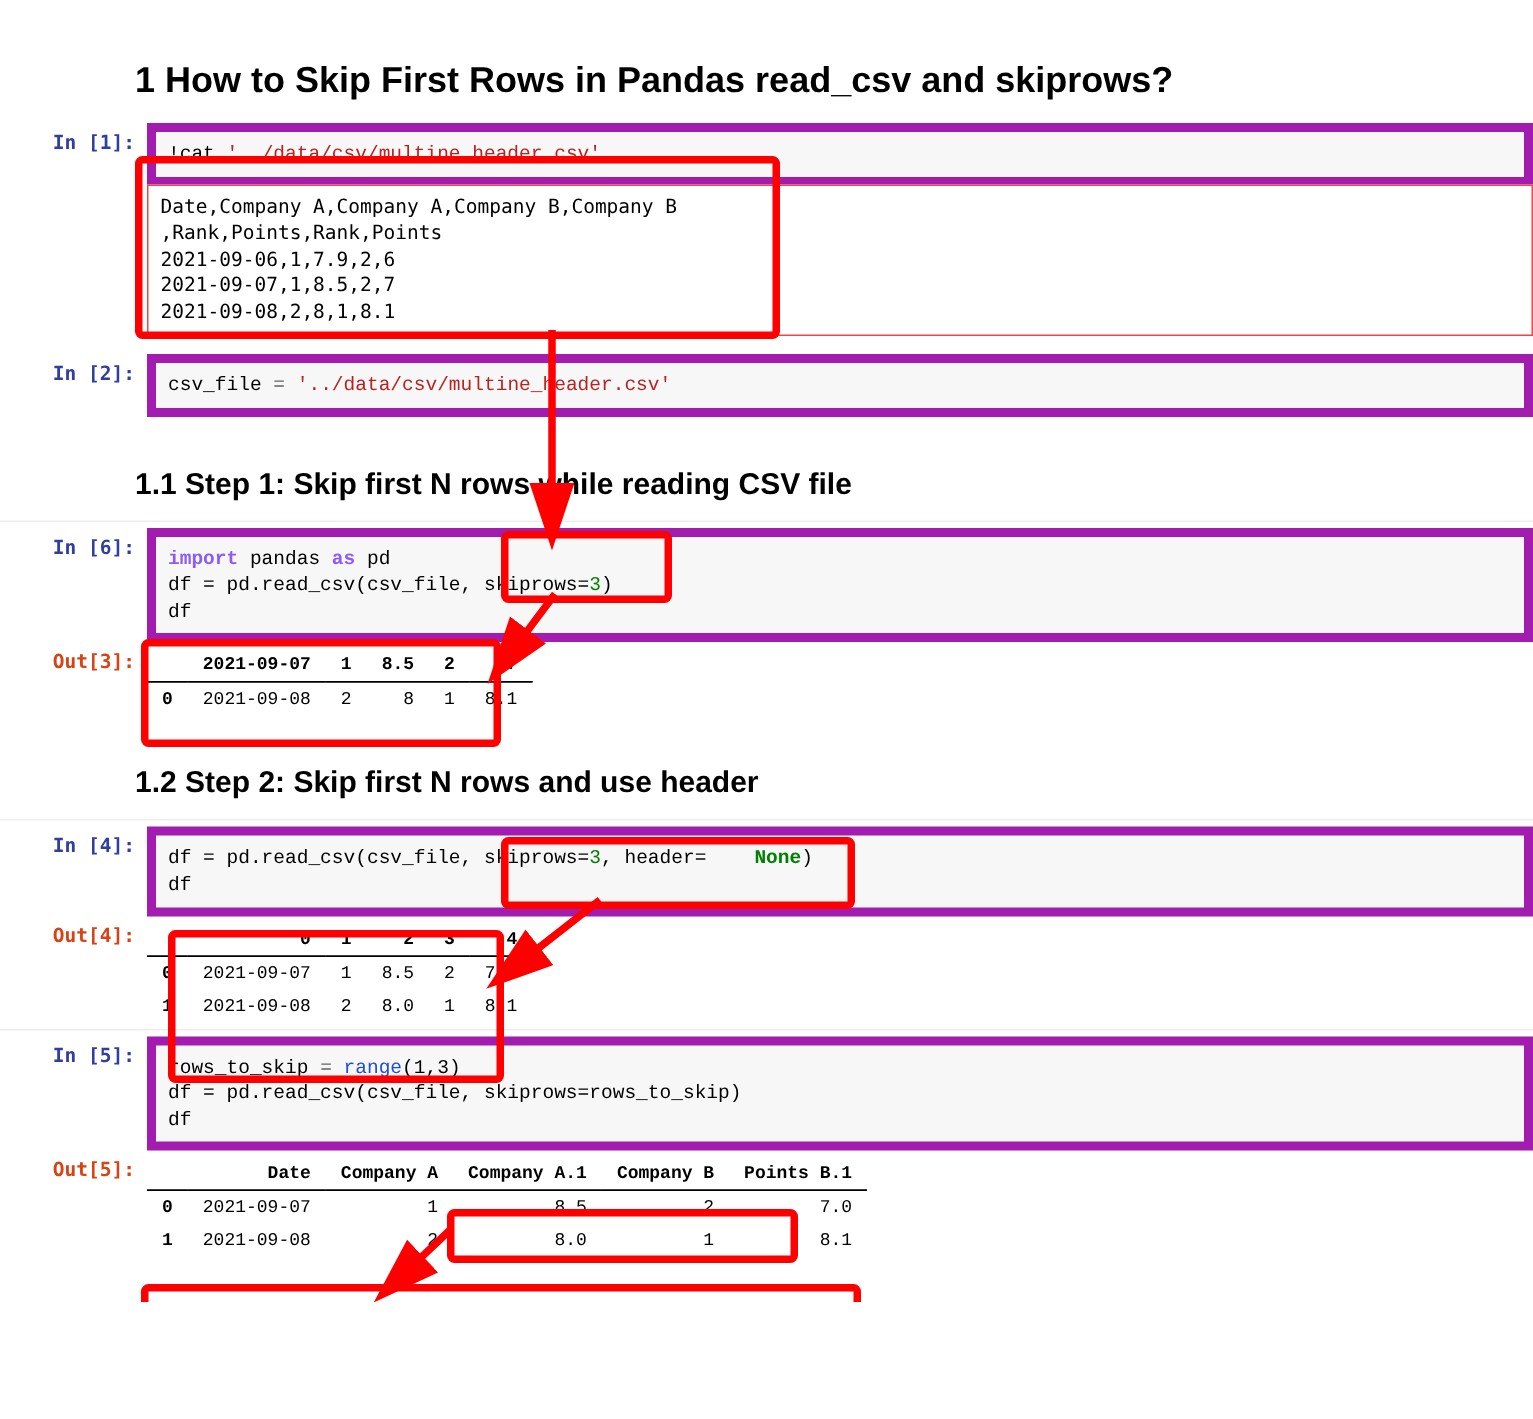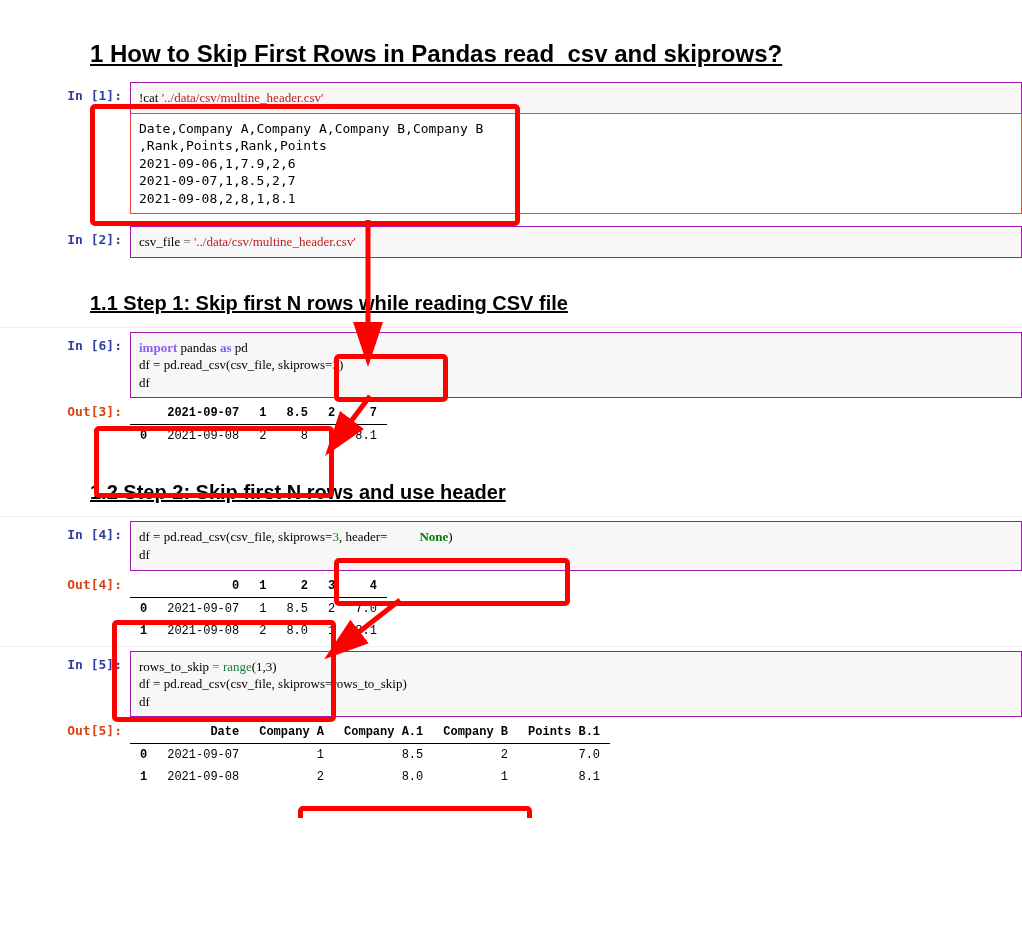--- a/index.html
+++ b/index.html
@@ -1,37 +1,37 @@
 <!DOCTYPE html>
 <html><head>
 <meta charset="utf-8">
 <style>
   html,body{margin:0;padding:0;background:#fff;color:#000;
     font-family:"Helvetica Neue",Helvetica,Arial,sans-serif;font-size:13px;}
   .page{width:1022px;margin:0 auto;position:relative;padding:10px 0 30px 0;}
   h1{font-size:24px;font-weight:700;margin:30px 0 14px 0;}
   h2{font-size:20px;font-weight:700;margin:34px 0 12px 0;}
-  .io-row{display:flex;align-items:flex-start;padding-left:32px;}
+  .io-row{display:flex;align-items:flex-start;}
   .prompt{flex:0 0 90px;text-align:right;padding:6px 8px 0 0;
     font-family:Menlo,Consolas,"DejaVu Sans Mono",monospace;font-size:13px;
     font-weight:700;}
   .prompt.in{color:#303F9F;}
   .prompt.out{color:#D84315;}
   .code-area{flex:1 1 auto;}
-  .code-cell{background:#f7f7f7;border:1px solid #a21caf;padding:6px 8px;
-    font-family:Liberation Serif, serif;font-size:13px;
+  .code-cell{background:#f7f7f7;border:6px solid #a21caf;padding:6px 8px;
+    font-family:Liberation Mono, monospace;font-size:13px;
     line-height:1.35;white-space:pre;overflow:auto;}
   .out-text{background:#fff;border:1px solid #ef4444;padding:6px 8px;
     font-family:Menlo,Consolas,"DejaVu Sans Mono",monospace;font-size:13px;
     line-height:1.35;white-space:pre;margin-top:-1px;}
-  .content-col{margin-left:90px;text-decoration:underline;}
+  .content-col{margin-left:90px;}
   
   .tok-green{color:#8b5cf6;font-weight:700;}
   .tok-str{color:#BA2121;}
-  .tok-kw{color:#15803d;}
+  .tok-kw{color:#1d4ed8;}
   .tok-num{color:#008000;}
   .tok-none{color:#008000;font-weight:700;margin-left:32px;}
   .tok-op{color:#666;}
   
   table.df{border-collapse:collapse;font-size:12px;margin:4px 0 0 0;}
   table.df th,table.df td{padding:4px 10px;text-align:right;font-family:Liberation Mono, monospace;}
   table.df thead th{border-bottom:1px solid #000;font-weight:700;}
   table.df tbody th{font-weight:700;text-align:right;}
   
   .annot{position:absolute;pointer-events:none;}

